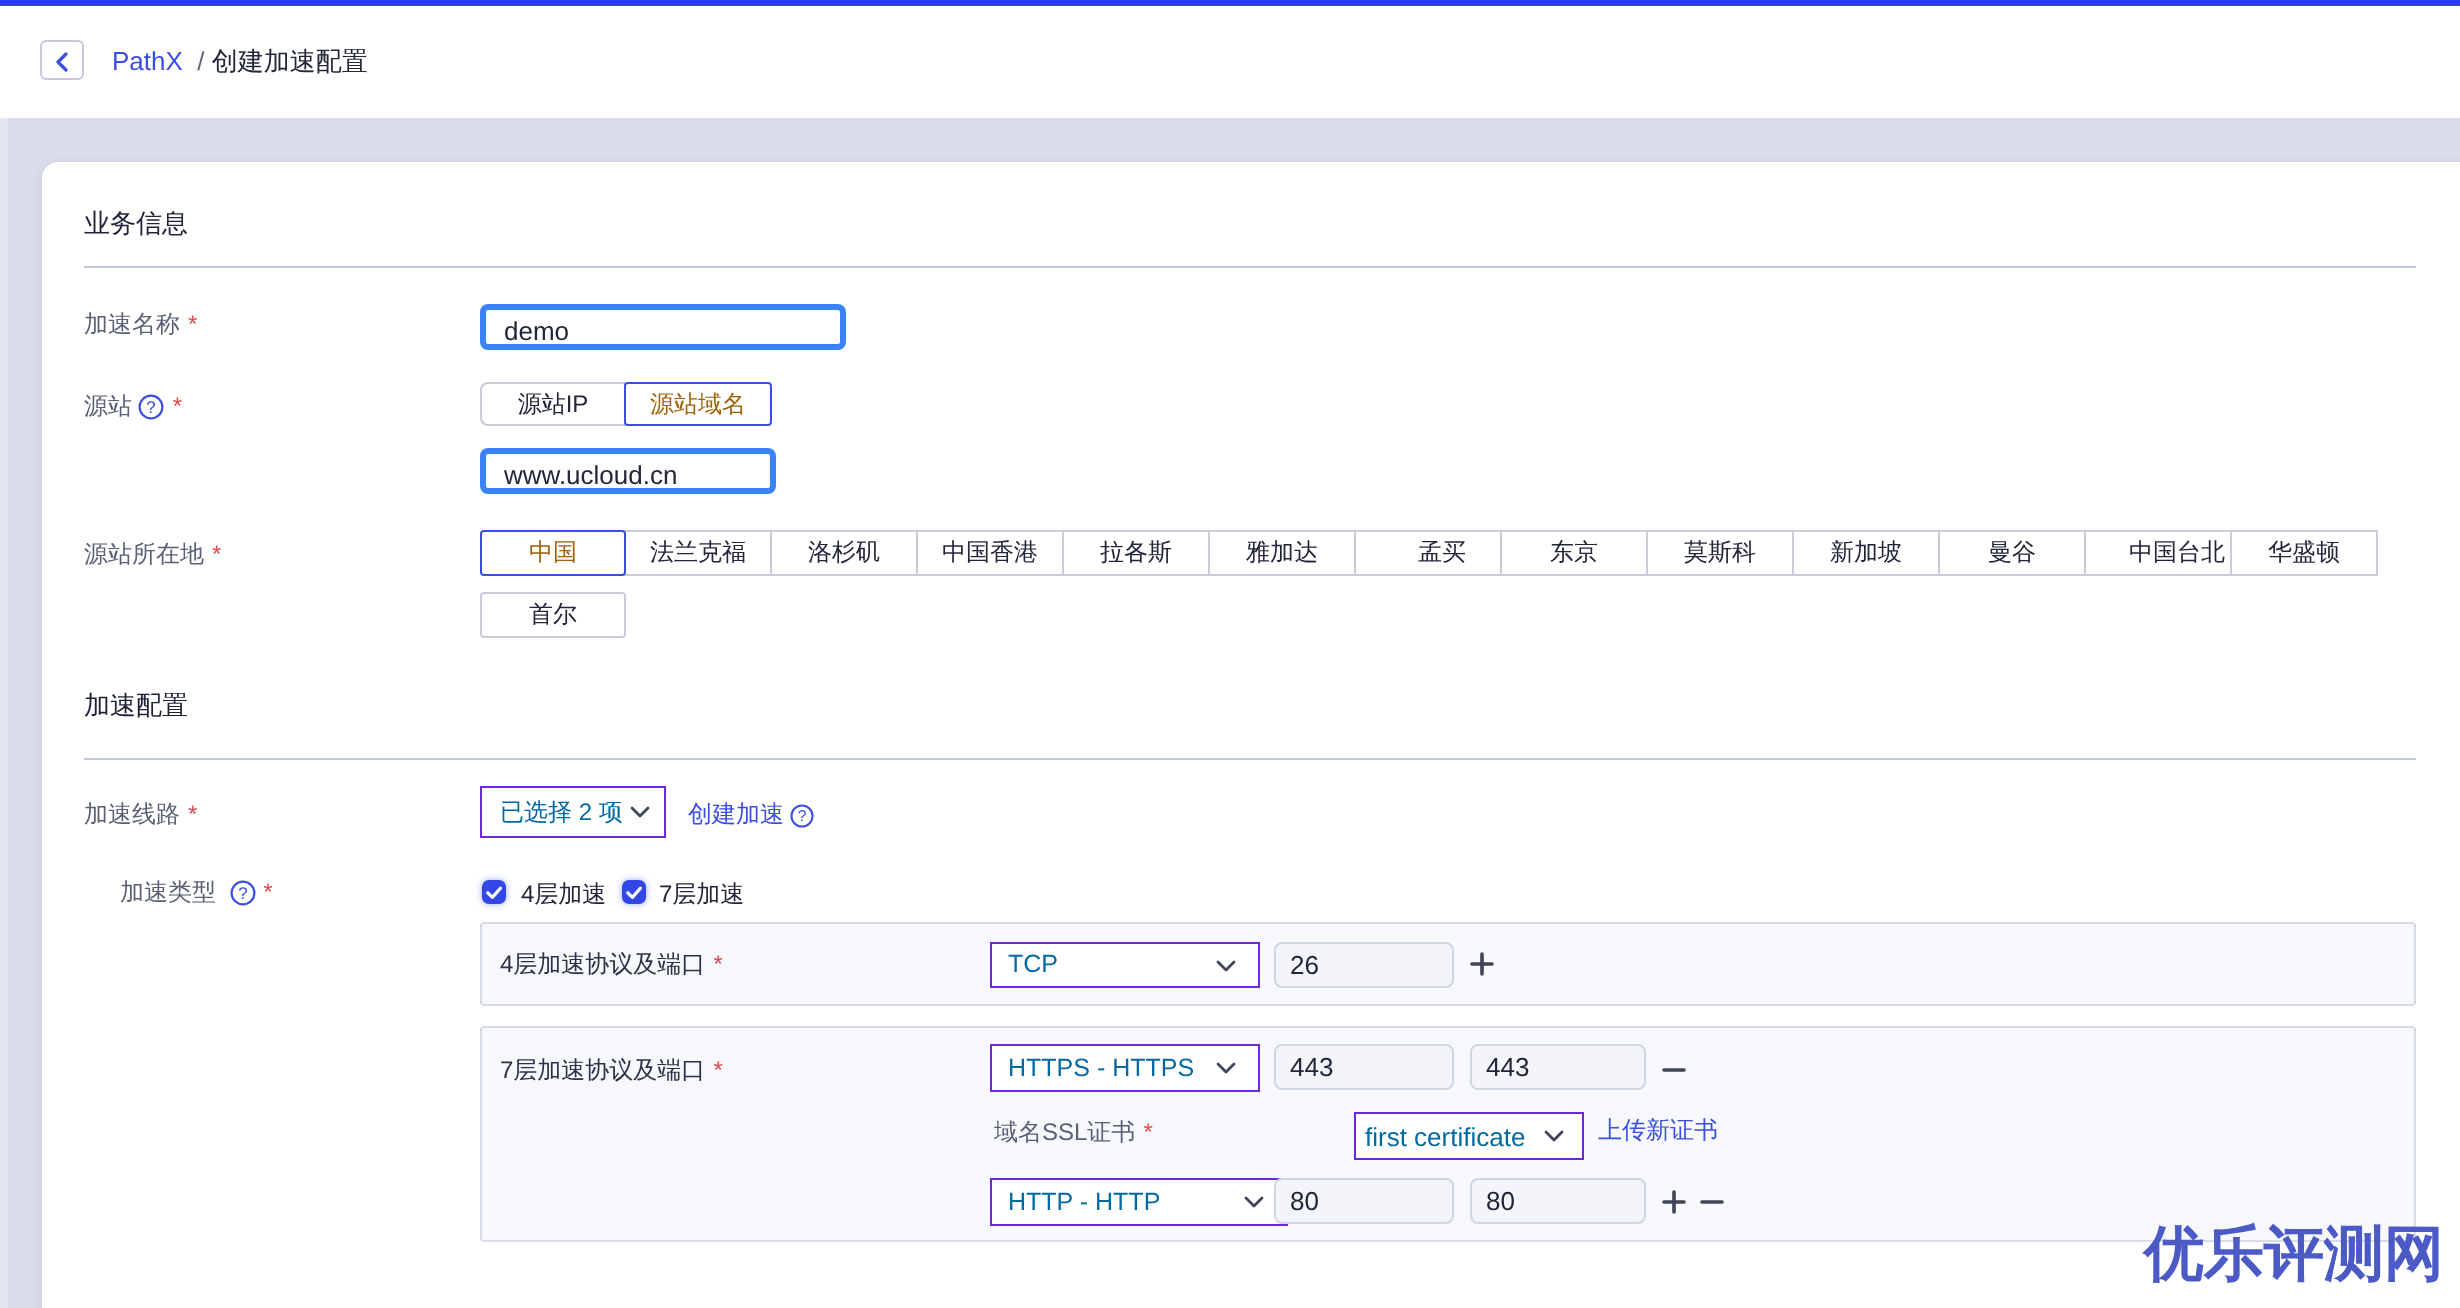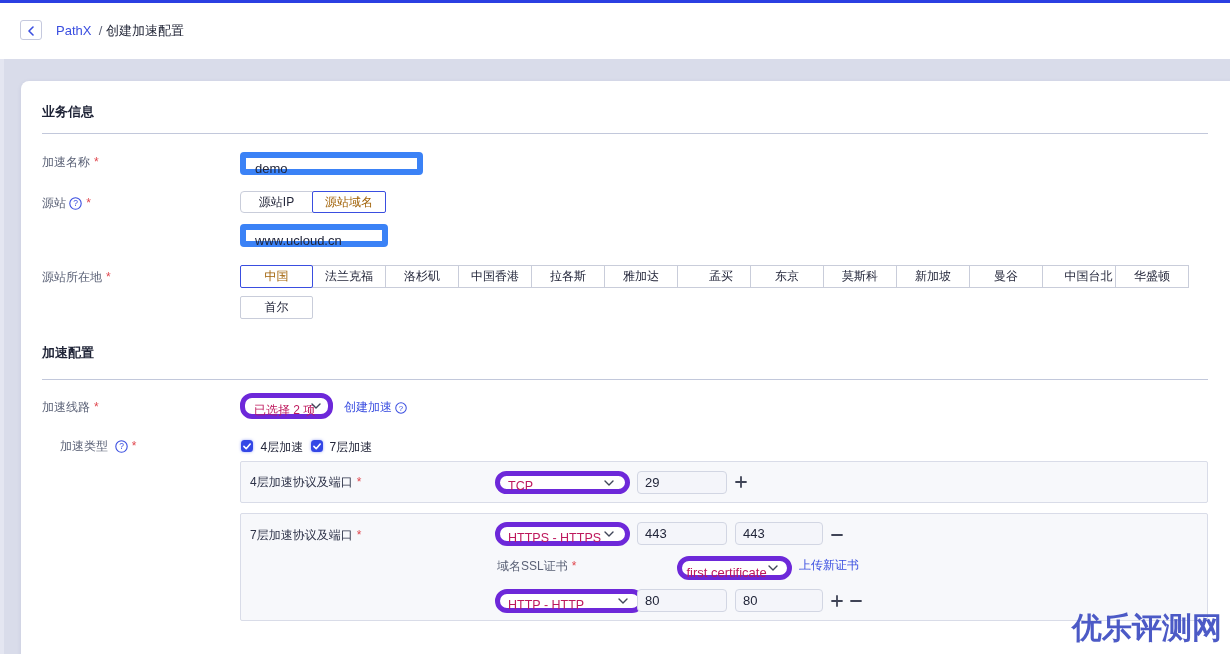--- a/index.html
+++ b/index.html
@@ -1,27 +1,27 @@
 <!DOCTYPE html>
 <html><head><meta charset="utf-8">
 <style>
 *{margin:0;padding:0;box-sizing:border-box}
 html,body{width:1230px;height:654px;overflow:hidden}
 body{font-family:"Liberation Sans",sans-serif;position:relative;background:#d9dcea}
 .abs{position:absolute}
 .lbl{font-size:12px;color:#5a6176;line-height:12px;white-space:nowrap}
 .star{color:#e0474e;font-size:12px;margin-left:4px}
 .blue{color:#3a4ee0}
-.inp{position:absolute;background:#fff;border:6px solid #3b82f6;border-radius:4px;font-size:13px;color:#22263a;line-height:21px;padding-left:9px;white-space:nowrap}
-.sel{position:absolute;background:#fff;border:5px solid #6d28d9;border-radius:12px;font-size:12.5px;color:#be185d;line-height:21px;padding-left:8px;white-space:nowrap}
+.inp{position:absolute;background:#fff;border:3px solid #3b82f6;border-radius:4px;font-size:13px;color:#22263a;line-height:21px;padding-left:9px;white-space:nowrap}
+.sel{position:absolute;background:#fff;border:1px solid #6d28d9;border-radius:0;font-size:12.5px;color:#0369a1;line-height:21px;padding-left:8px;white-space:nowrap}
 .sel svg{position:absolute;right:11px;top:50%;margin-top:-3px}
 .pinp{position:absolute;background:#f4f5fa;border:1px solid #d2d6e3;border-radius:4px;font-size:13px;color:#22263a;line-height:21px;padding-left:7px}
 .segbtn{position:absolute;background:#fff;border:1px solid #c9cdda;font-size:12px;color:#23263a;text-align:center;line-height:21px;border-radius:2px}
 .segsel{border-color:#3a4ee0;color:#a16207;z-index:2}
-.h1{position:absolute;font-size:13px;font-weight:bold;color:#1d2235;line-height:13px}
+.h1{position:absolute;font-size:13px;font-weight:normal;color:#1d2235;line-height:13px}
 .hr{position:absolute;height:1px;background:#c2c8db;width:1166px;left:42px}
 .gbox{position:absolute;left:240px;width:968px;background:#f7f8fb;border:1px solid #d9dce8;border-radius:2px}
 .link{font-size:12px;color:#3a4ee0;line-height:12px;white-space:nowrap}
 </style></head>
 <body>
 <div class="abs" style="left:0;top:0;width:1230px;height:3px;background:#2b3fe2"></div>
 <div class="abs" style="left:0;top:3px;width:1230px;height:56px;background:#fff"></div>
 <div class="abs" style="left:0;top:59px;width:4px;height:595px;background:#e4e6f1"></div>
 
 <div class="abs" style="left:20px;top:20px;width:22px;height:20px;border:1px solid #c5c9de;border-radius:3px;background:#fff">
@@ -88,21 +88,21 @@
       <path d="M2.9 6.4 L5.2 8.7 L9.2 4.1" stroke="#fff" stroke-width="1.6" fill="none" stroke-linecap="round" stroke-linejoin="round"></path>
     </svg>
   </div>
 <div class="abs" style="left:329.5px;top:441px;font-size:12px;color:#23263a;line-height:12px">7层加速</div>
 
 <div class="gbox" style="top:461px;height:42px"></div>
 <div class="abs lbl" style="left:250px;top:476px;color:#2c3147">4层加速协议及端口<span class="star">*</span></div>
 <div class="sel" style="left:495px;top:471px;width:135px;height:23px">TCP<svg width="10" height="6" viewBox="0 0 10 6">
       <path d="M1 1 L5 5 L9 1" stroke="#404659" stroke-width="1.4" fill="none" stroke-linecap="round" stroke-linejoin="round"></path>
     </svg></div>
-<div class="pinp" style="left:637px;top:471px;width:90px;height:23px">29</div>
+<div class="pinp" style="left:637px;top:471px;width:90px;height:23px">26</div>
 <svg class="abs" style="left:735px;top:476px" width="12" height="12" viewBox="0 0 12 12">
     <path d="M6 1 V11 M1 6 H11" stroke="#3f4456" stroke-width="1.8" fill="none" stroke-linecap="round"></path>
   </svg>
 
 <div class="gbox" style="top:513px;height:108px"></div>
 <div class="abs lbl" style="left:250px;top:529px;color:#2c3147">7层加速协议及端口<span class="star">*</span></div>
 <div class="sel" style="left:495px;top:522px;width:135px;height:24px;line-height:23px">HTTPS - HTTPS<svg width="10" height="6" viewBox="0 0 10 6">
       <path d="M1 1 L5 5 L9 1" stroke="#404659" stroke-width="1.4" fill="none" stroke-linecap="round" stroke-linejoin="round"></path>
     </svg></div>
 <div class="pinp" style="left:637px;top:522px;width:90px;height:23px">443</div>

